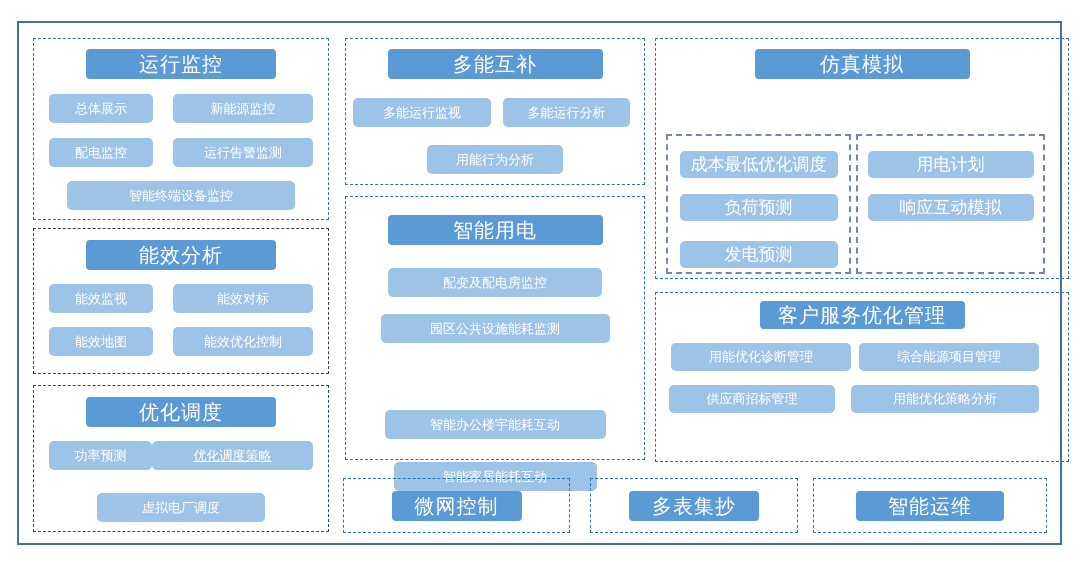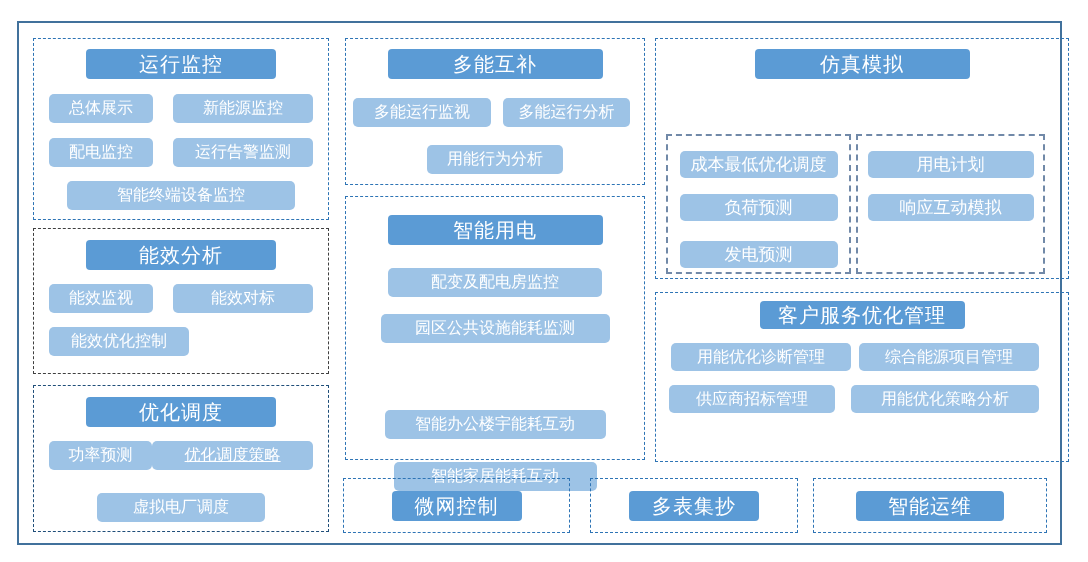--- a/index.html
+++ b/index.html
@@ -32,21 +32,21 @@
     height: 30px;
     border-radius: 4px;
     display: flex; align-items: center; justify-content: center;
     margin-left: auto; margin-right: auto;
     white-space: nowrap;
     letter-spacing: 1px;
   }
   .itm {
     background: var(--item-bg);
     color: var(--button-text);
-    font-size: 16px;
+    font-size: 13px;
     height: 29px;
     border-radius: 5px;
     display: flex; align-items: center; justify-content: center;
     white-space: nowrap;
   }
   .row {
     display: flex;
     justify-content: space-between;
     align-items: center;
   }
@@ -80,20 +80,21 @@
   </div>
 </div>
 
 <div class="sec black-border" style="left:33px; top:228px; width:296px; height:146px;">
   <div class="hdr" style="width:190px; margin-top:11px;">能效分析</div>
   <div class="row" style="margin-top:14px; padding:0 15px;">
     <div class="itm" style="width:104px;">能效监视</div>
     <div class="itm" style="width:140px;">能效对标</div>
   </div>
   <div class="row" style="margin-top:14px; padding:0 15px;">
+    <div class="itm" style="width:104px;">能效地图</div>
     <div class="itm" style="width:140px;">能效优化控制</div>
   </div>
 </div>
 
 <div class="sec navy-border" style="left:33px; top:385px; width:296px; height:147px;">
   <div class="hdr" style="width:190px; margin-top:11px;">优化调度</div>
   <div class="row" style="margin-top:14px; padding:0 15px;">
     <div class="itm" style="width:104px;">功率预测</div>
     <div class="itm" style="width:162px;text-decoration:underline;">优化调度策略</div>
   </div>

